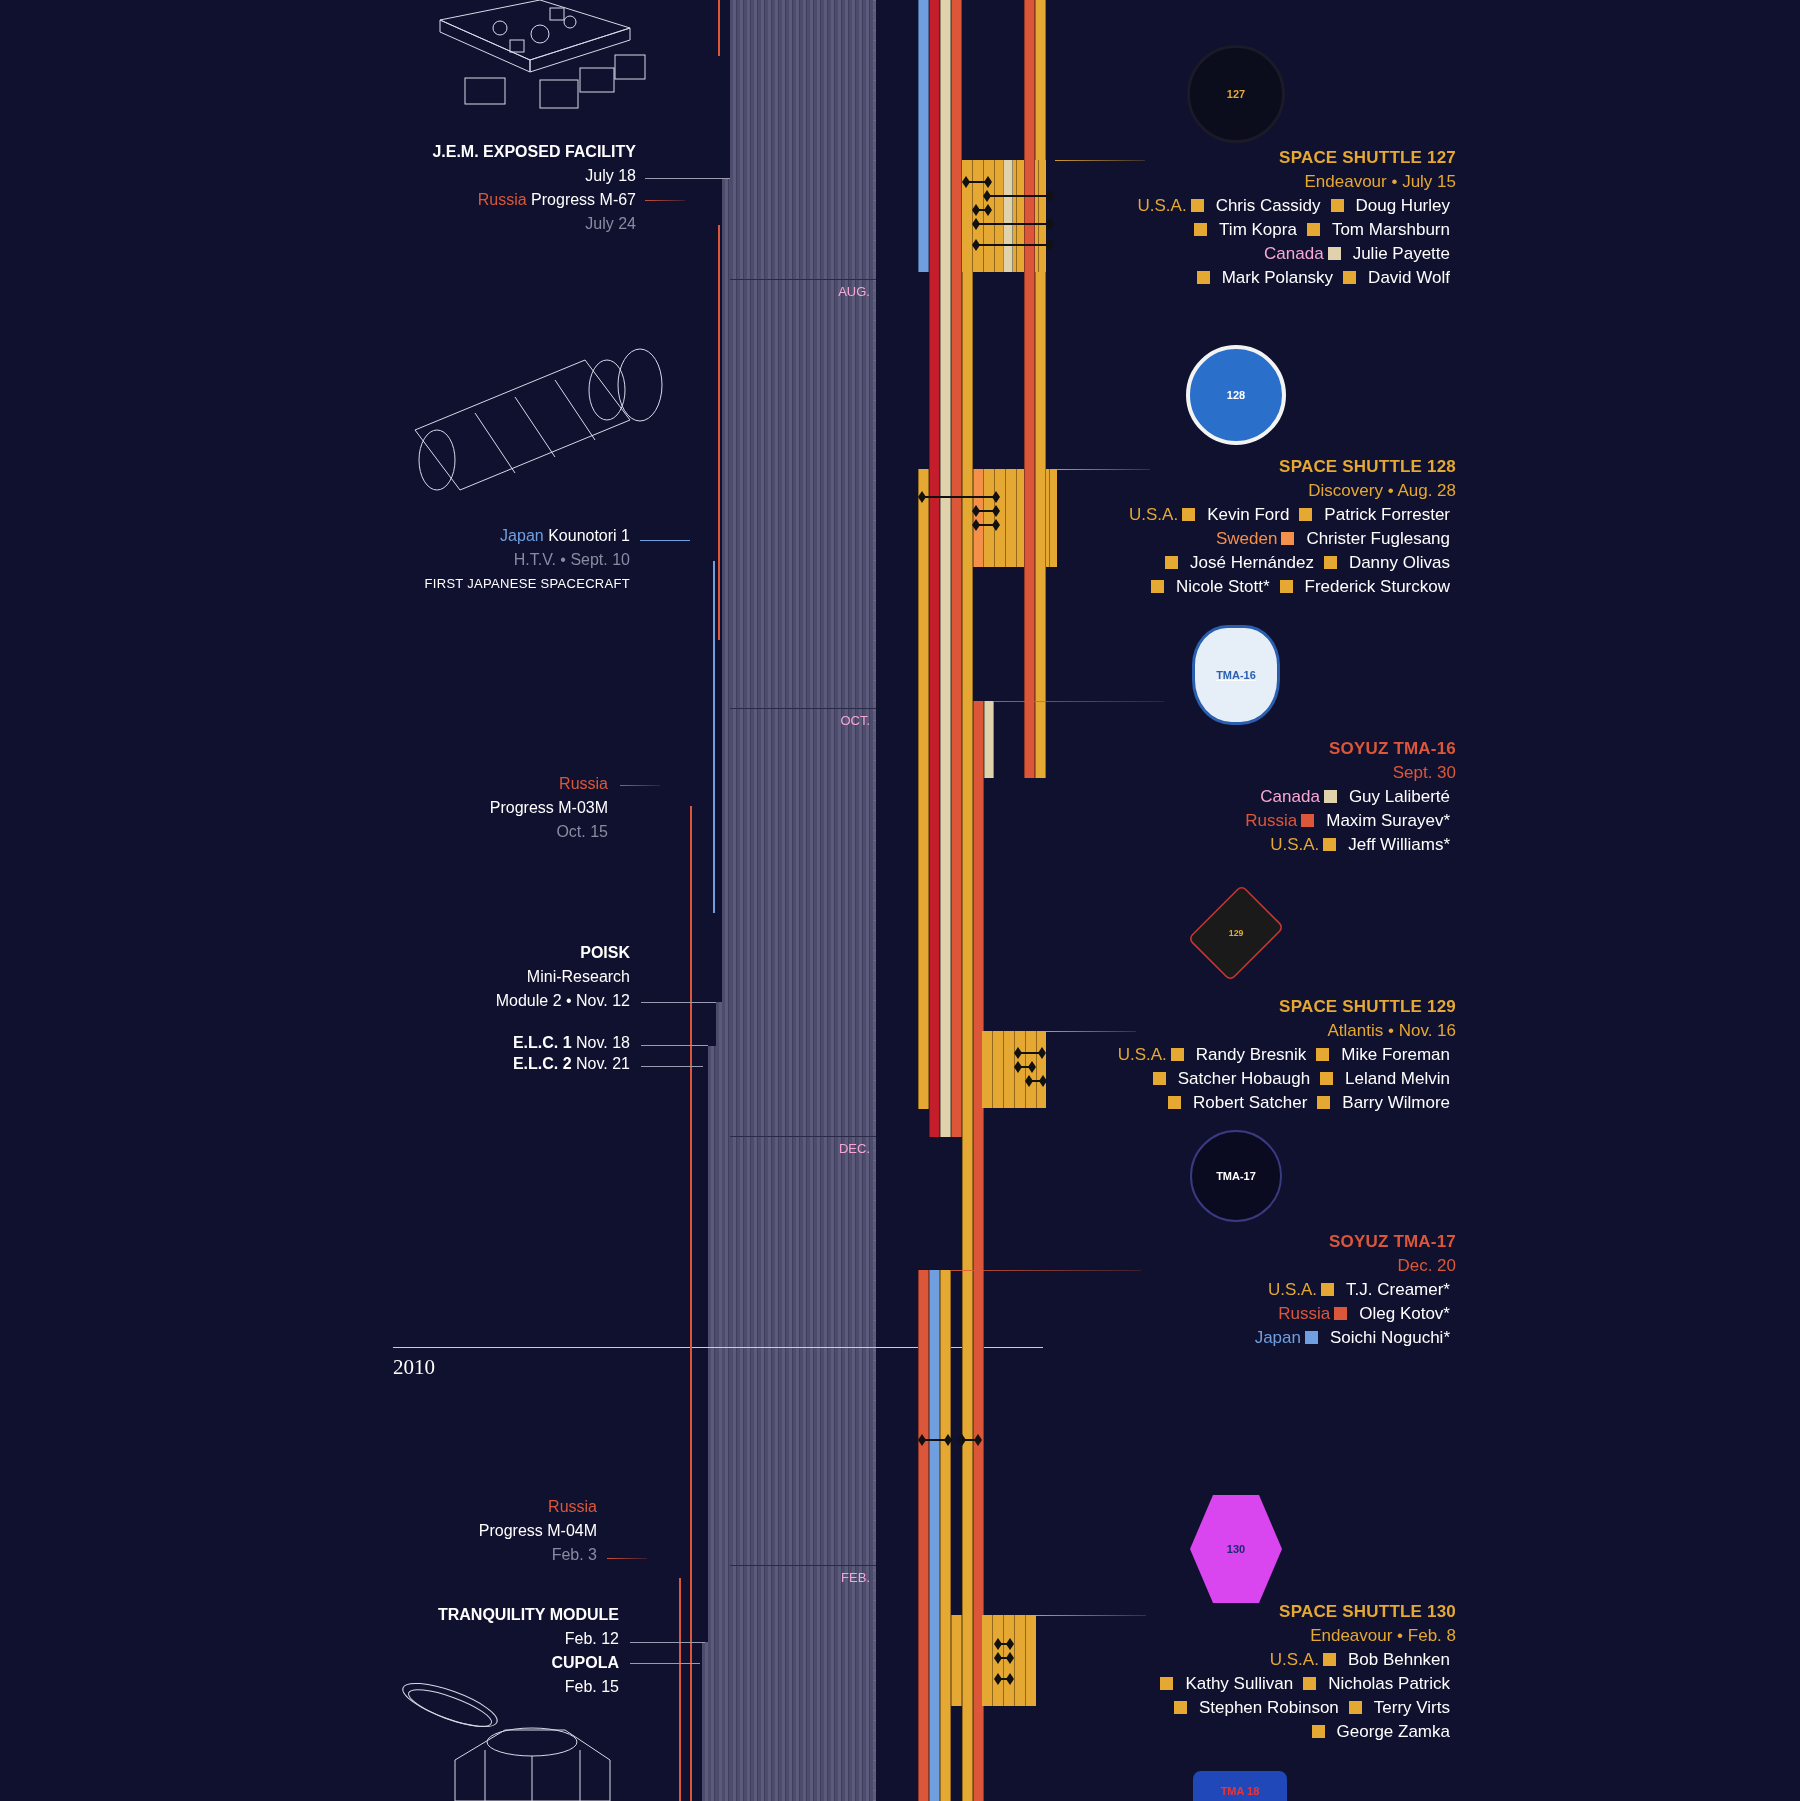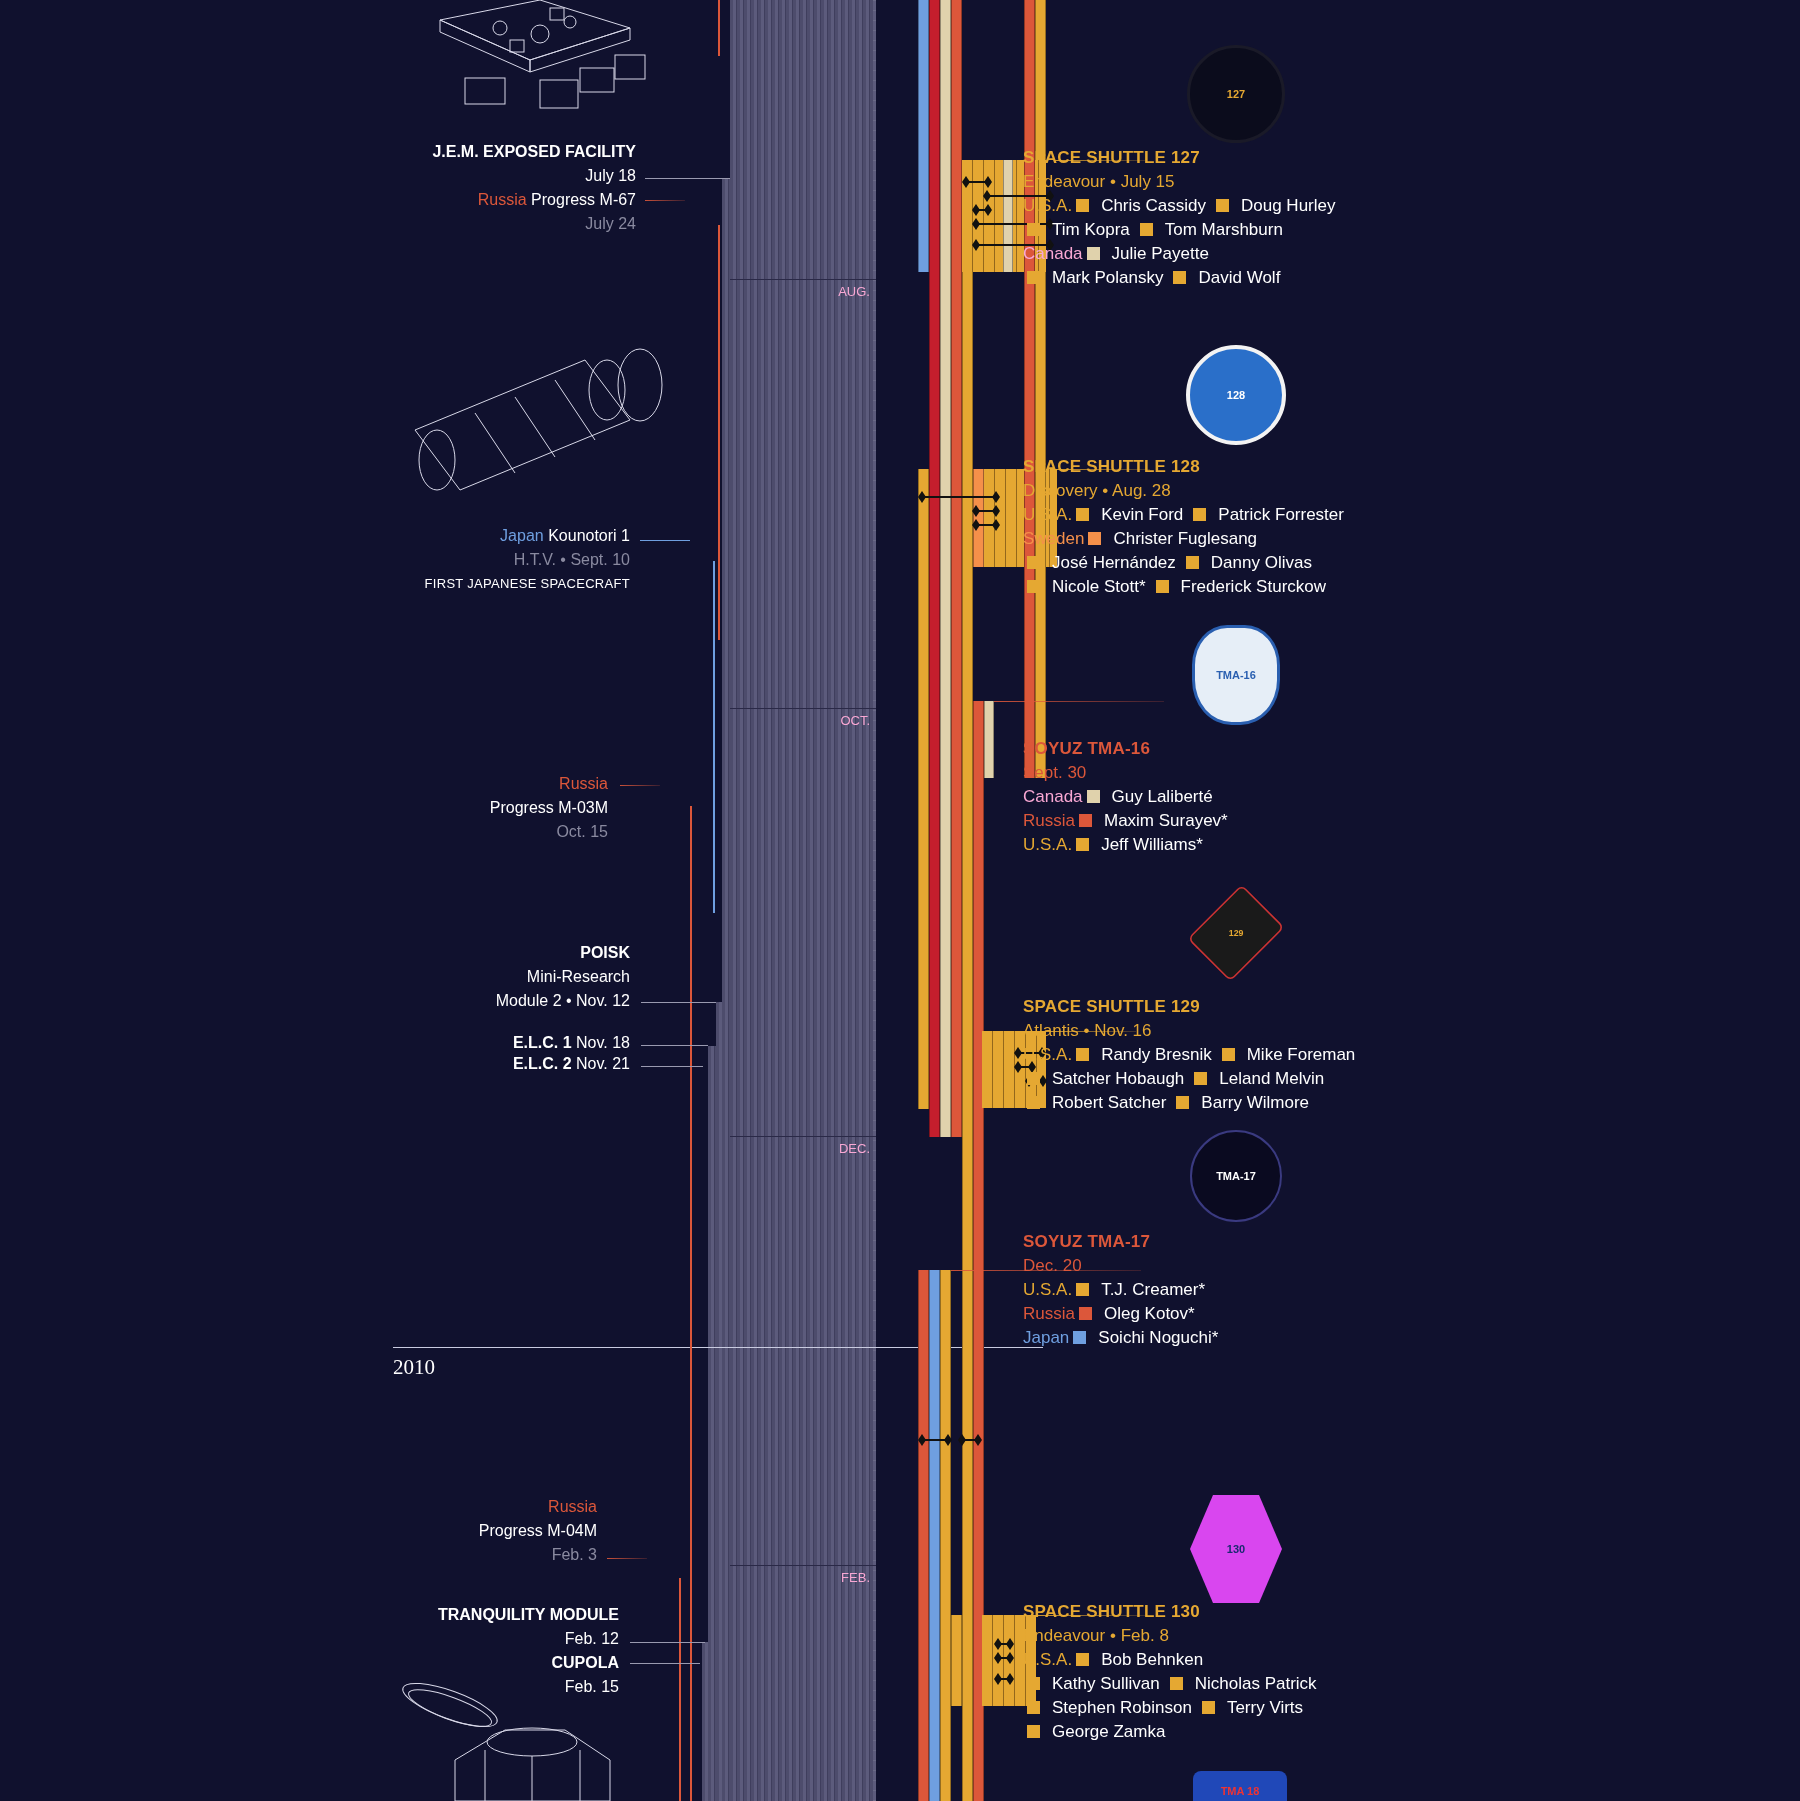--- a/index.html
+++ b/index.html
@@ -46,21 +46,21 @@
   .eva::before, .eva::after { content:""; position:absolute; top:-5px; width:8px; height:12px; background:#111;
     clip-path: polygon(50% 0, 100% 50%, 50% 100%, 0 50%); }
   .eva::before { left:-4px; } .eva::after { right:-4px; }
 
   .leader { position:absolute; height:1px; }
   .leader.gold { background:linear-gradient(90deg, rgba(229,168,50,.9), rgba(229,168,50,.2)); }
   .leader.red { background:linear-gradient(90deg, rgba(220,87,58,.9), rgba(220,87,58,.2)); }
   .leader.gray { background:#9a9ab0; }
   .vline { position:absolute; width:2px; }
 
-  .mission { position:absolute; width:440px; text-align:left; font-size:17px; line-height:24px;margin-left:7px; }
+  .mission { position:absolute; width:440px; text-align:right; font-size:17px; line-height:24px; }
   .mission .title { font-weight:bold; font-size:17px; letter-spacing:.2px; }
   .gold-t { color:#e5a832; } .red-t { color:#dc573a; } .beige-t { color:#f9a8d4; }
   .blue-t { color:#6f9fe0; } .sweden-t { color:#f5904a; } .gray-t { color:#8a8aa0; }
   .sq { display:inline-block; width:13px; height:13px; margin:0 6px 0 4px; vertical-align:-1px; }
   .crew { margin:0 6px; white-space:nowrap; }
 
   .event { position:absolute; text-align:right; font-size:16px; line-height:24px; }
   .event .bold { font-weight:bold; }
   .event .caps { font-size:13px; letter-spacing:.3px; }
 
@@ -245,21 +245,21 @@
       <line x1="185" y1="70" x2="185" y2="121"></line>
   </g>
 </svg>
 
 <div class="patch" style="left:1187px; top:45px; width:98px; height:98px; background:#0b0c1c; border:3px solid #1a1a28;">
   <span class="patch-label">127</span>
 </div>
 <div class="patch" style="left:1186px; top:345px; width:100px; height:100px; background:#2a6fc9; border:4px solid #f3f3f3;">
   <span class="patch-label" style="color:#fff;">128</span>
 </div>
-<div class="patch" style="left:1192px; top:625px; width:88px; height:100px; border-radius:40% 40% 45% 45%; background:#e6eef7; border:3px solid #2a5fb0;">
+<div class="patch" style="left:1192px; top:625px; width:88px; height:100px; border-radius:40% 40% 45% 45%; background:#e6eef7; border:3px solid #2a5fb0;text-decoration:underline;">
   <span class="patch-label" style="color:#2a5fb0;">TMA-16</span>
 </div>
 <div class="patch" style="left:1198px; top:885px; width:76px; height:96px; border-radius:8px; transform:rotate(45deg) scale(.8); background:#1a1a1a; border:2px solid #c33;">
   <span class="patch-label" style="transform:rotate(-45deg);">129</span>
 </div>
 <div class="patch" style="left:1190px; top:1130px; width:92px; height:92px; background:#0a0a20; border:2px solid #3a3a80;">
   <span class="patch-label" style="color:#fff;">TMA-17</span>
 </div>
 <div class="patch" style="left:1190px; top:1495px; width:92px; height:108px; border-radius:0; clip-path:polygon(25% 0,75% 0,100% 50%,75% 100%,25% 100%,0 50%); background:#d946ef;">
   <span class="patch-label" style="color:#1a2a70;">130</span>

